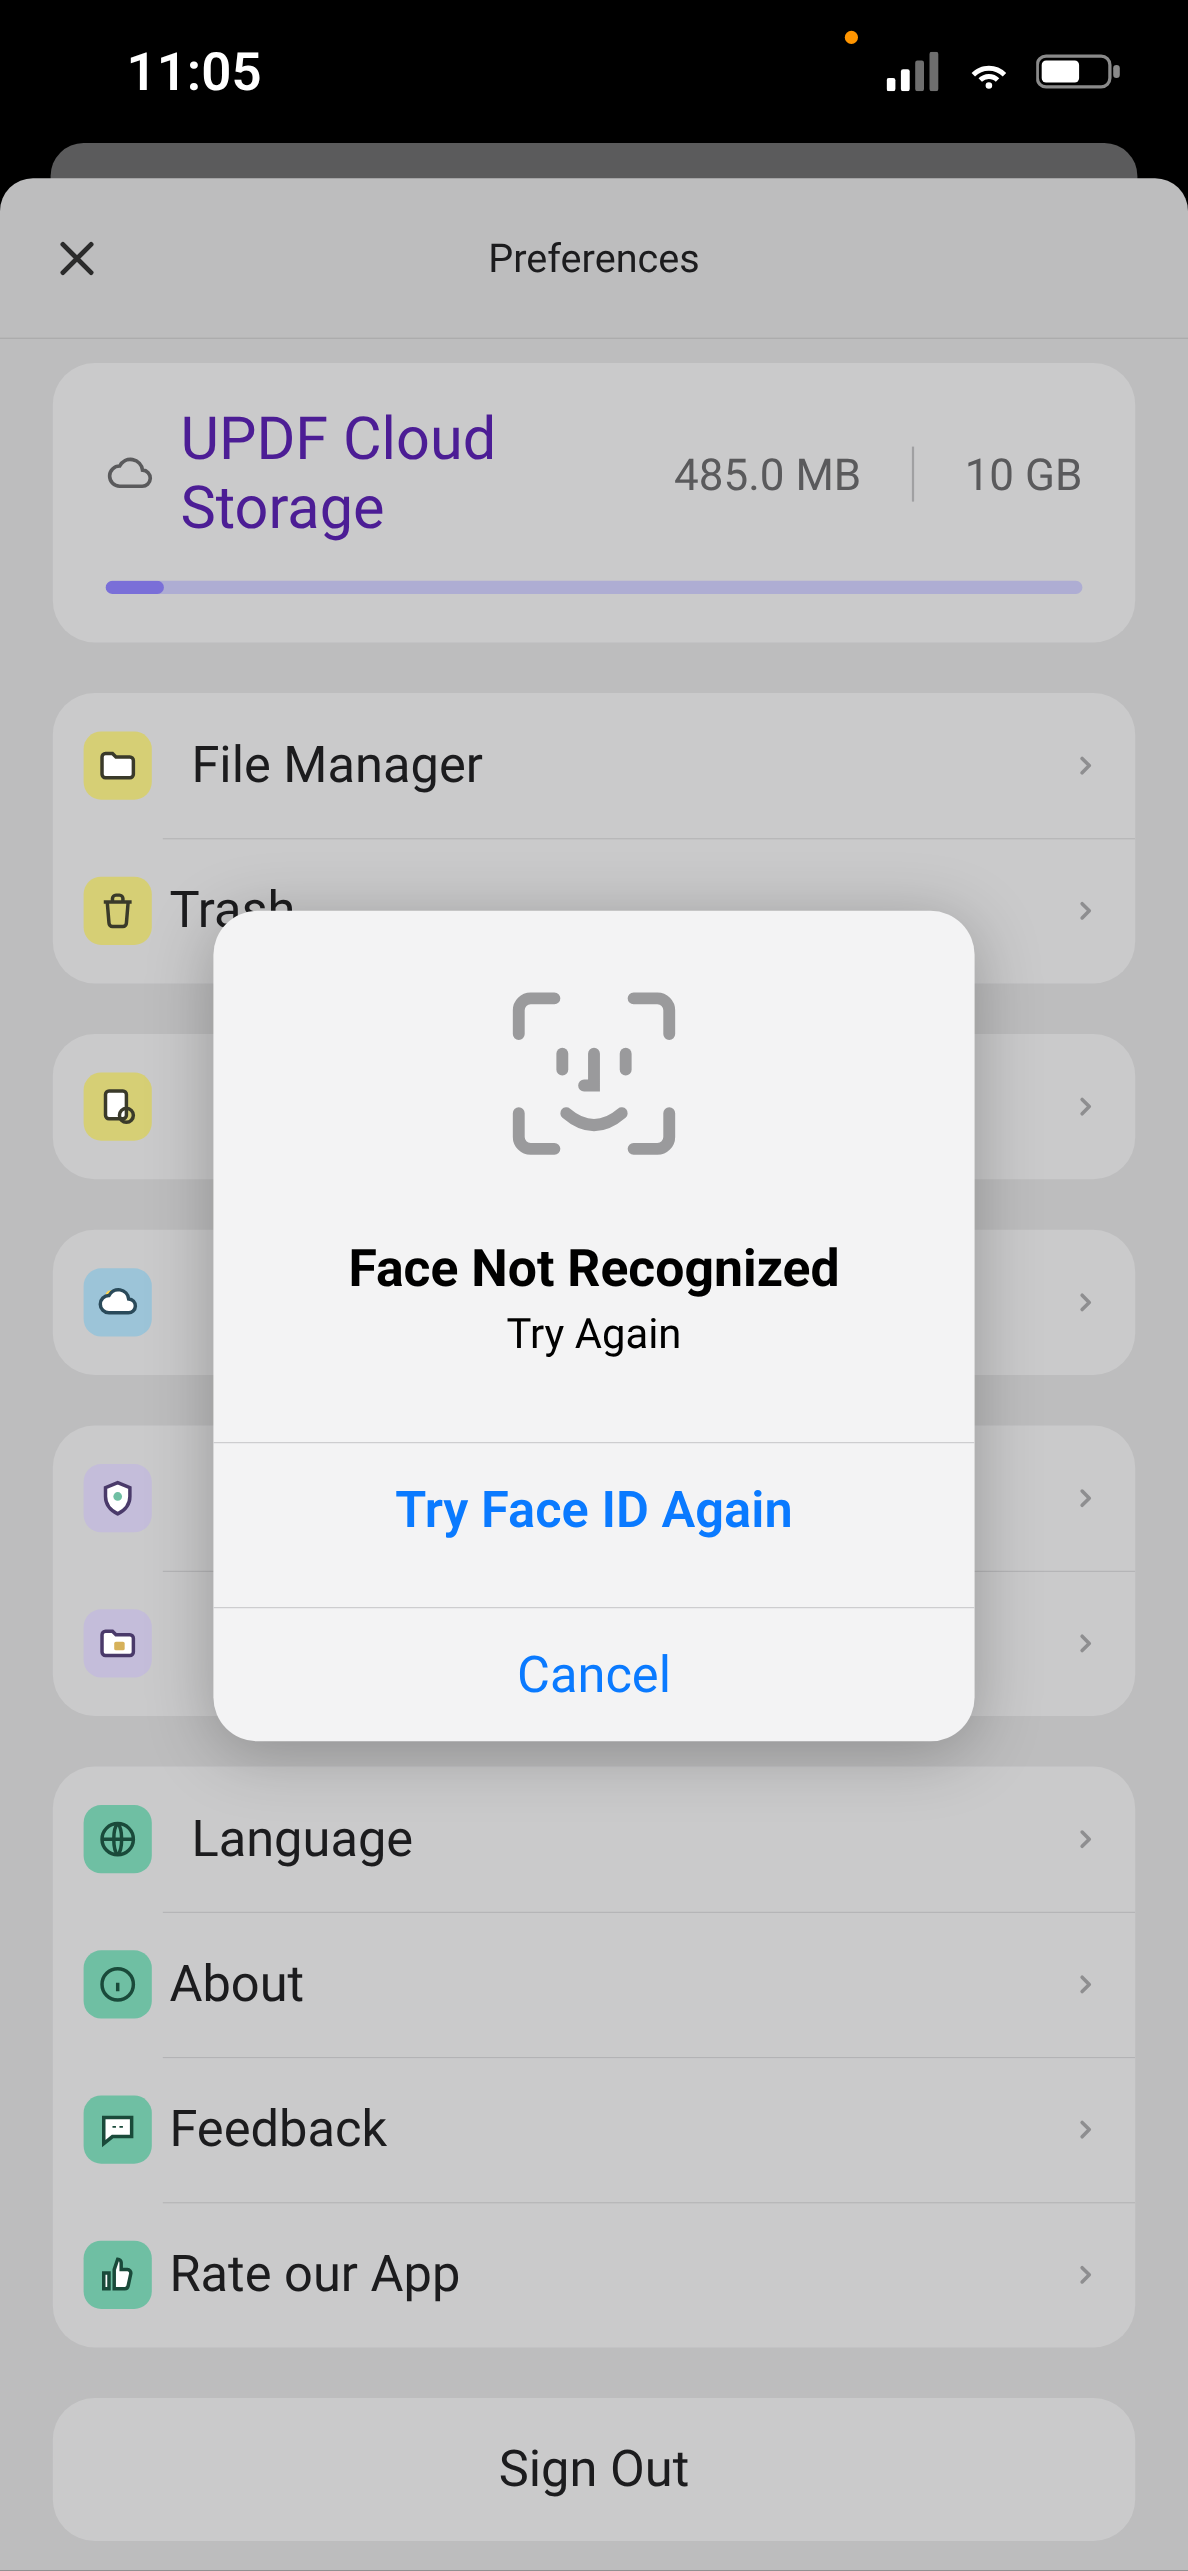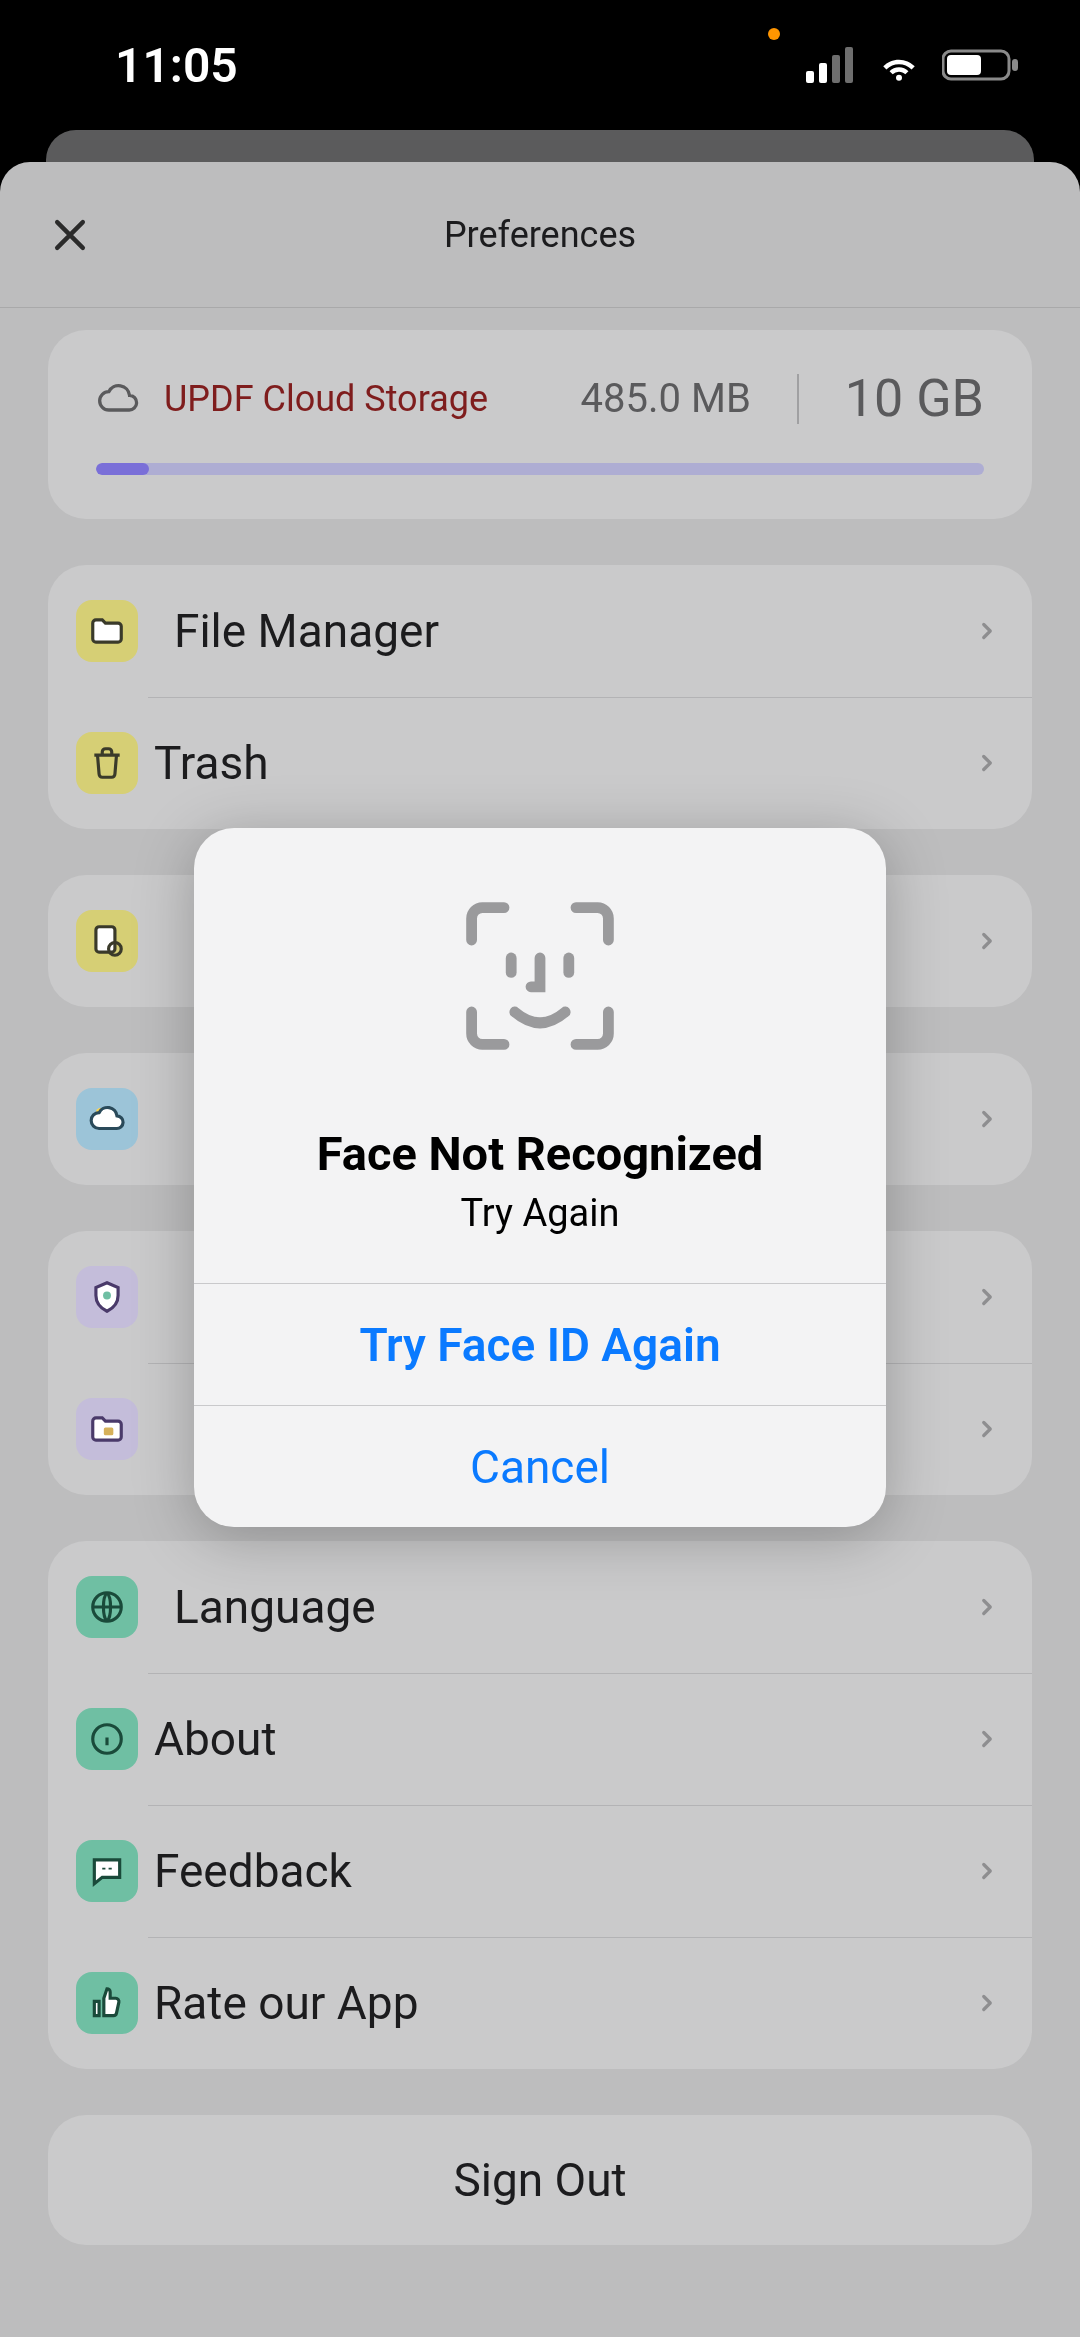--- a/index.html
+++ b/index.html
@@ -54,24 +54,24 @@
 
   .card {
     background: #cacacb;
     border-radius: 38px;
     margin-bottom: 46px;
     overflow: hidden;
   }
 
   .storage-card { padding: 38px 48px 44px; }
   .storage-row { display: flex; align-items: center; gap: 24px; }
-  .storage-label { font-size: 36px; color: #7f1d1d; flex: 1; }
+  .storage-label { font-size: 54px; color: #4c1d95; flex: 1; }
   .storage-used { font-size: 40px; color: #5a5a5c; }
   .storage-div { width: 2px; height: 50px; background: #a0a0a2; margin: 0 22px; }
-  .storage-total { font-size: 52px; color: #5a5a5c; }
+  .storage-total { font-size: 40px; color: #5a5a5c; }
   .progress-track {
     margin-top: 34px;
     height: 12px;
     background: #aeadd3;
     border-radius: 10px;
     overflow: hidden;
   }
   .progress-fill {
     height: 100%;
     width: 6%;
@@ -135,20 +135,21 @@
   }
   .faceid-icon { display: flex; justify-content: center; margin-bottom: 60px; }
   .alert-title { font-size: 47px; font-weight: 700; color: #000; margin-bottom: 10px; }
   .alert-msg { font-size: 38px; color: #000; }
   .alert-btn {
     height: 122px;
     border-top: 1px solid #c9c9cb;
     display: flex; align-items: center; justify-content: center;
     font-size: 46px;
     color: #0a7aff;
+    margin-top: 28px;
   }
   .alert-btn.primary { font-weight: 600; }
 
   
   svg { display: block; }
 </style>
 </head>
 <body>
 
 <div class="status-bar">

